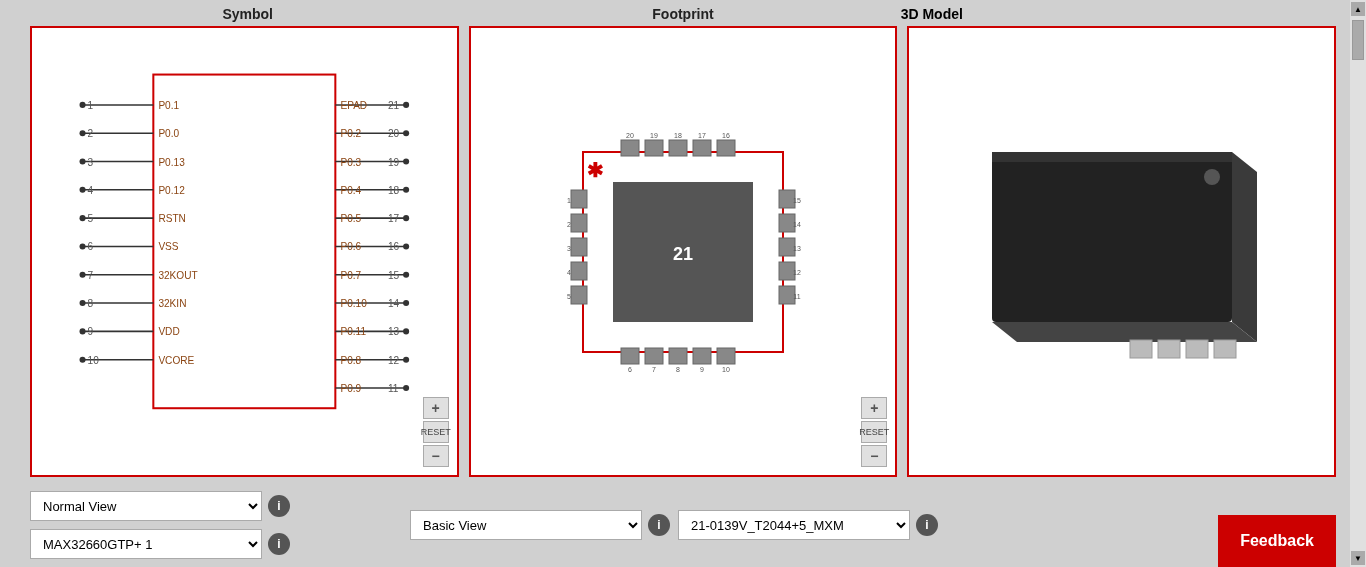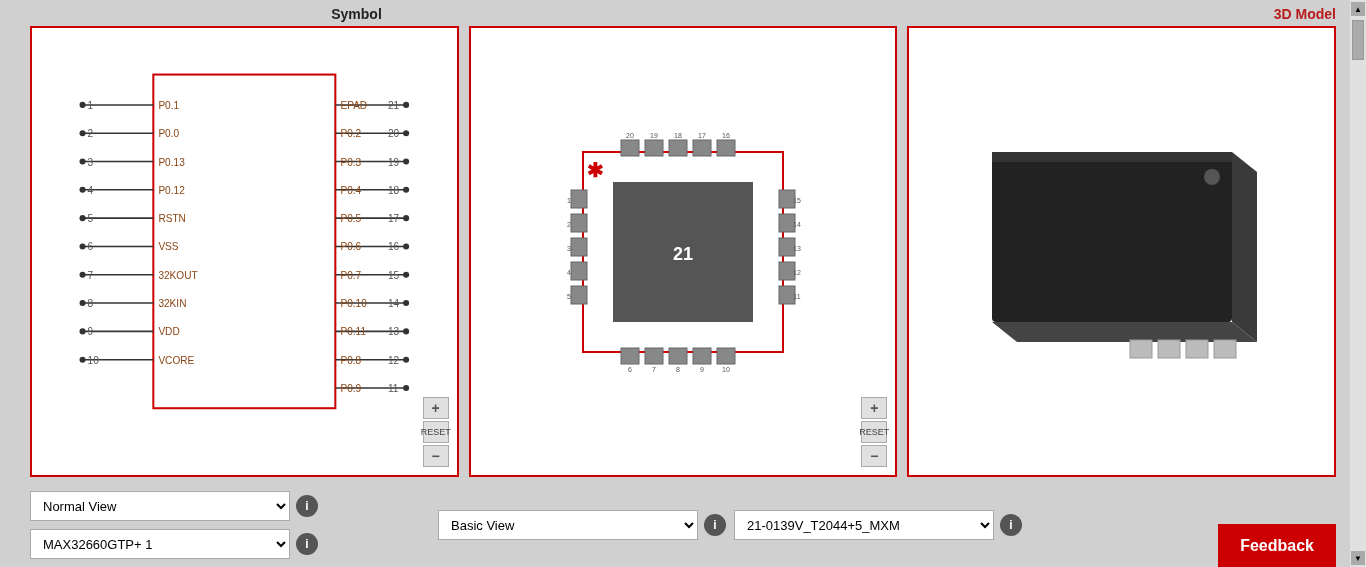--- a/index.html
+++ b/index.html
@@ -43,21 +43,21 @@
       color: #444;
     }
 
     .select-row {
       display: flex;
       align-items: center;
       gap: 6px;
     }
 
     .dropdown {
-      width: 260px;
+      width: 232px;
       height: 30px;
       padding: 0 8px;
       border: 1px solid #aaa;
       background: white;
       font-size: 13px;
       cursor: pointer;
       appearance: auto;
     }
 
     .info-icon {
@@ -105,21 +105,22 @@
   </style>
 </head>
 <body>
 
 <div style="display:flex; flex-direction:column; height:567px; position:relative;">
 
   <div style="flex:1; display:flex; flex-direction:column; padding:6px 30px 6px 30px; background:#d0d0d0;">
 
     <div style="display:flex; margin-bottom:4px;">
       <div style="flex:1; text-align:center; font-weight:bold; font-size:14px; color:#222;">Symbol</div>
-      <div style="flex:1; text-align:right; font-weight:bold; font-size:14px; color:#b91c1c;">3D Model</div>
+      <div style="flex:1; text-align:center; font-weight:bold; font-size:14px; color:#222;">Footprint</div>
+      <div style="flex:1; text-align:left; font-weight:bold; font-size:14px; color:#000000;">3D Model</div>
     </div>
 
     <div style="display:flex; gap:10px; flex:1;">
 
       <div style="flex:1; background:white; border:2px solid #c00; position:relative; overflow:hidden;">
         <svg class="symbol-svg" viewBox="0 0 420 390">
 
           <rect x="120" y="20" width="180" height="330" fill="white" stroke="#c00" stroke-width="2"></rect>
 
           <line x1="50" y1="50" x2="120" y2="50" stroke="#333" stroke-width="1.5"></line>
@@ -351,21 +352,21 @@
         <div class="info-icon">i</div>
       </div>
       <div class="select-row">
         <select class="dropdown">
           <option>21-0139V_T2044+5_MXM</option>
         </select>
         <div class="info-icon">i</div>
       </div>
     </div>
 
-    <button class="feedback-btn" style="position:absolute; right:30px; bottom:0; height:43px; padding:0 22px;">Feedback</button>
+    <button class="feedback-btn" style="position:absolute; right:30px; bottom:0; height:52px; padding:0 22px;">Feedback</button>
   </div>
 
   <div style="position:absolute; right:0; top:0; width:16px; height:100%; background:#e0e0e0; display:flex; flex-direction:column; align-items:center;">
     <div style="width:14px; height:14px; background:#aaa; margin-top:2px; cursor:pointer; display:flex; align-items:center; justify-content:center; font-size:8px;">▲</div>
     <div style="width:12px; height:40px; background:#aaa; margin-top:4px; border:1px solid #999;"></div>
     <div style="width:14px; height:14px; background:#aaa; position:absolute; bottom:2px; cursor:pointer; display:flex; align-items:center; justify-content:center; font-size:8px;">▼</div>
   </div>
 </div>
 
 </body></html>

